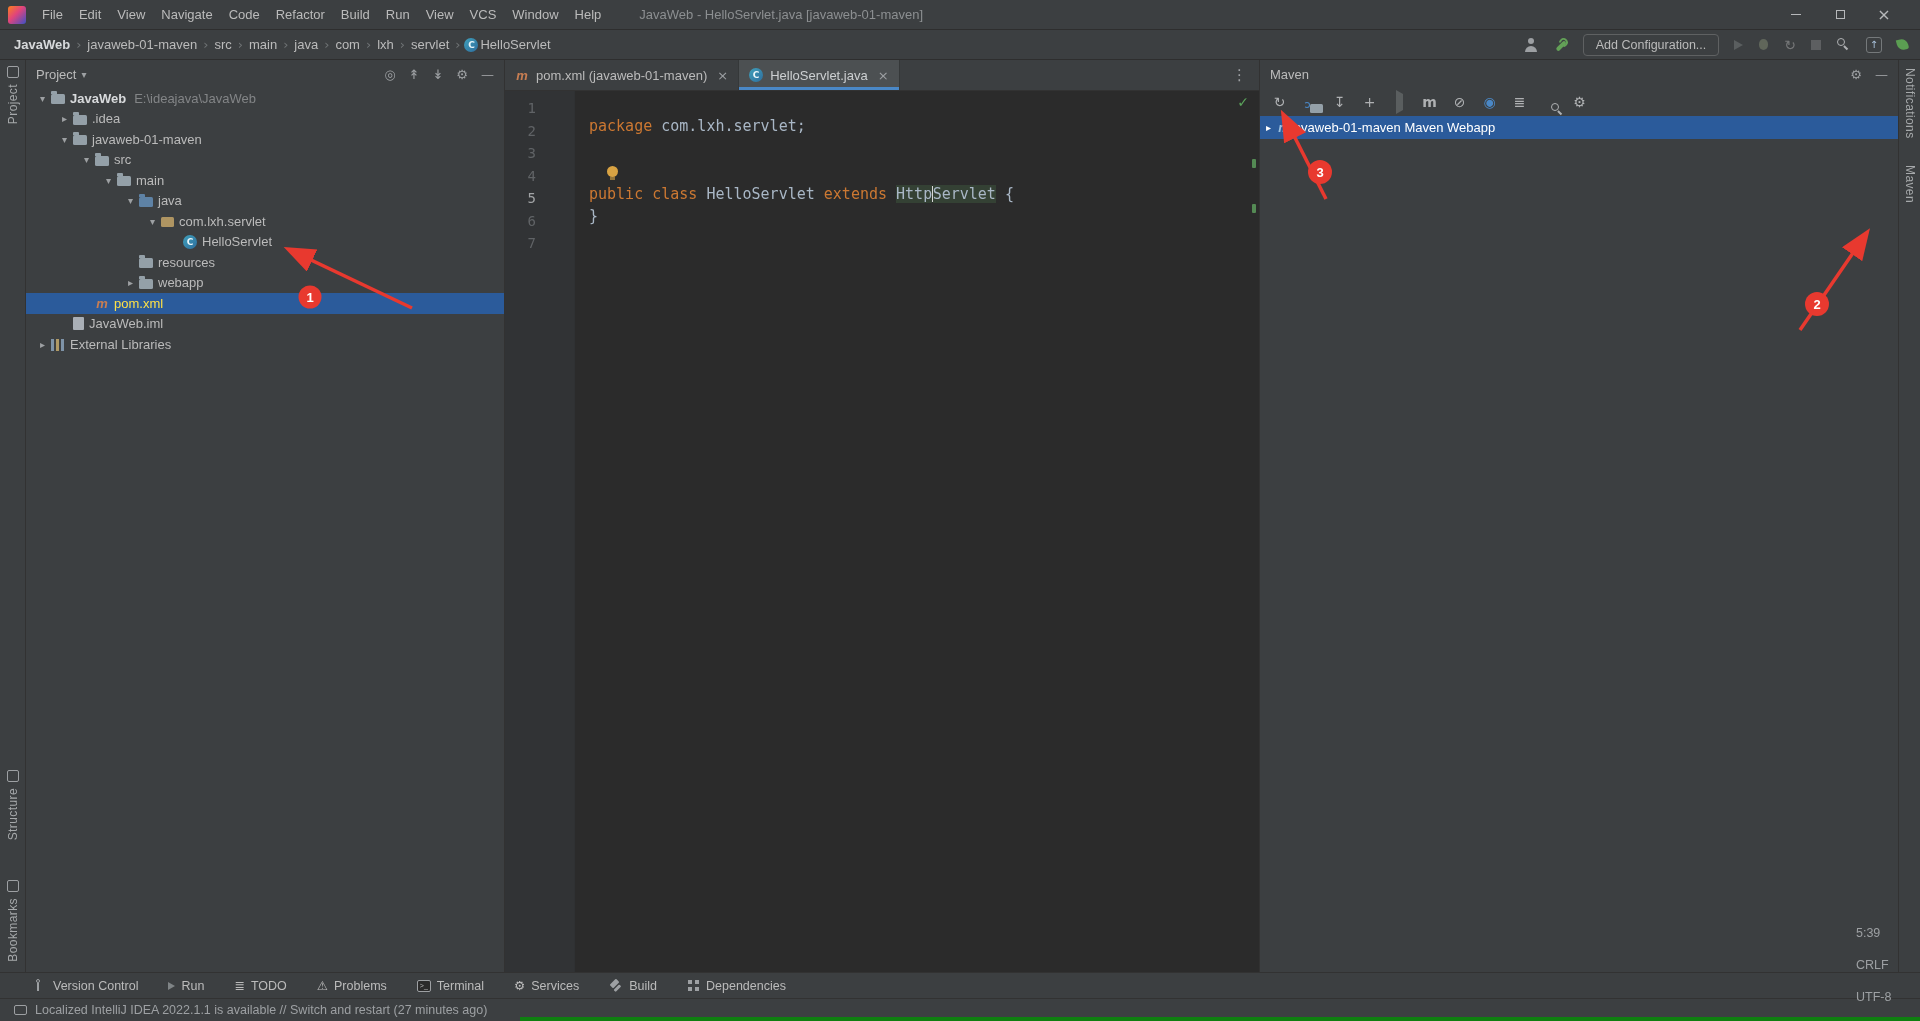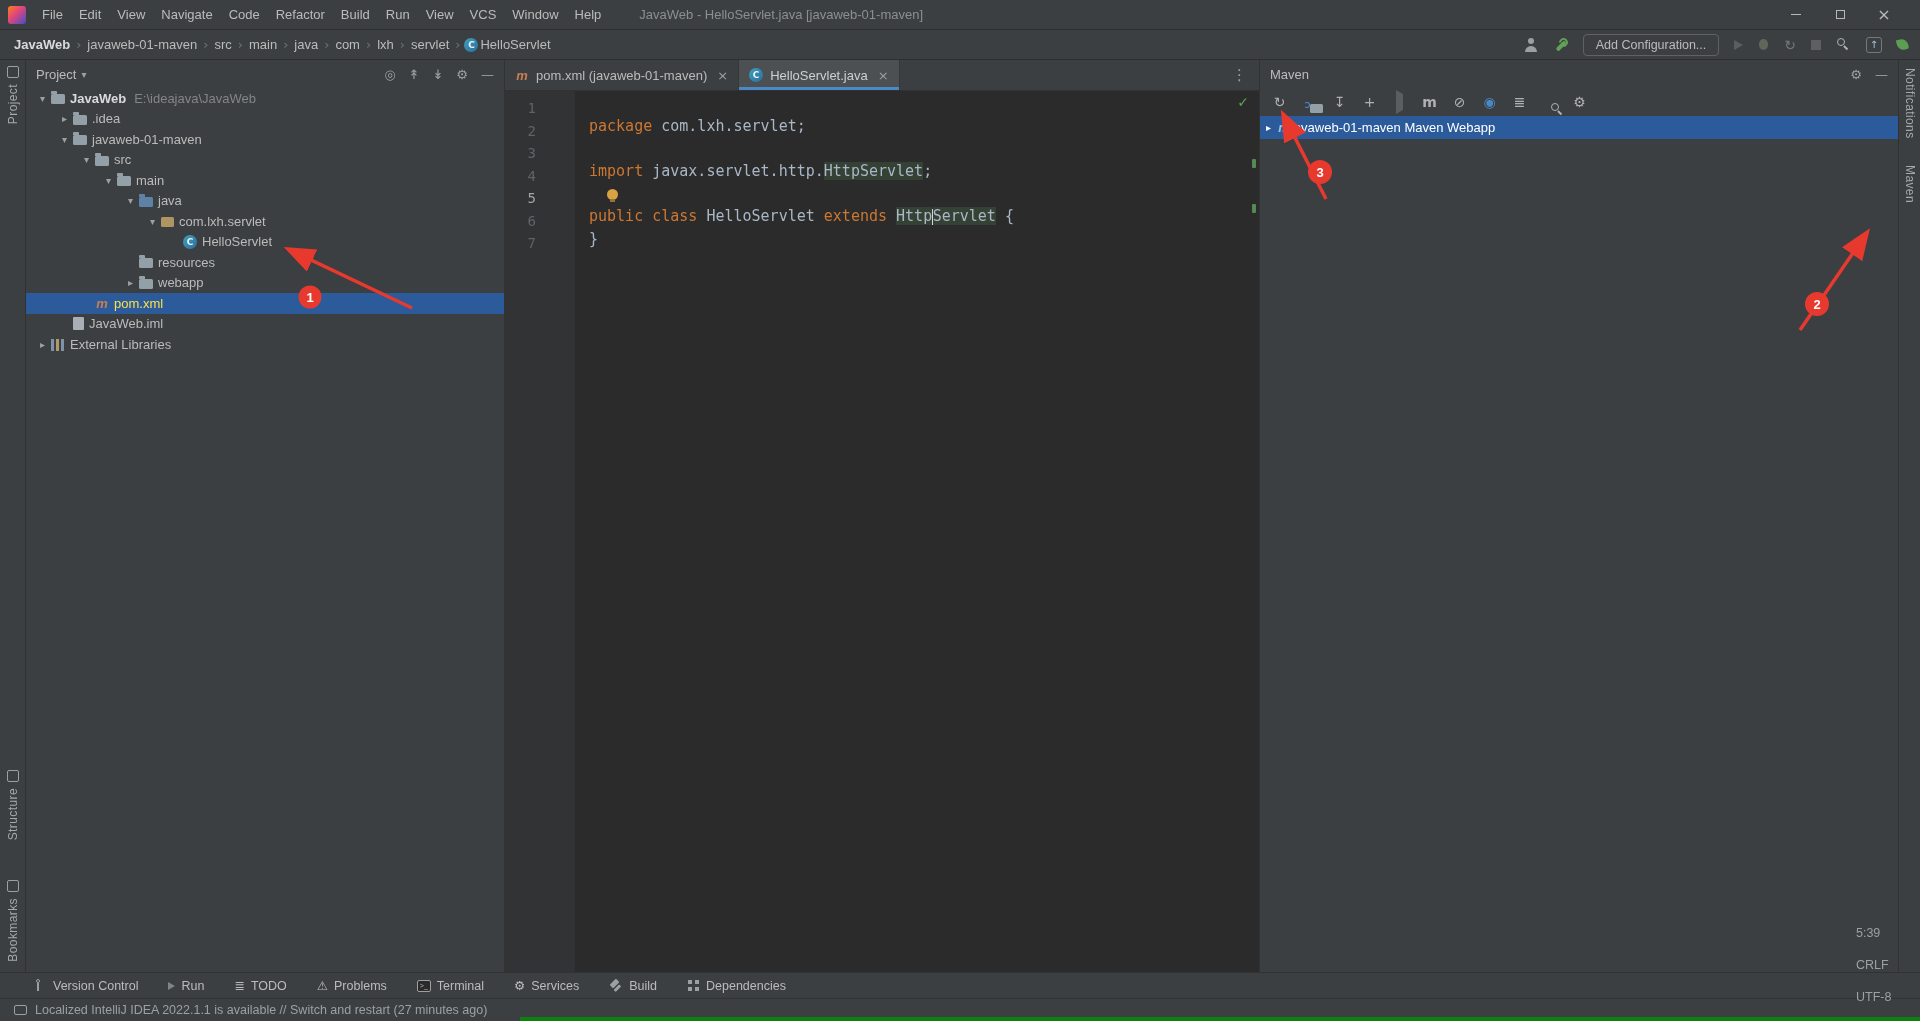--- a/index.html
+++ b/index.html
@@ -336,21 +336,20 @@
           <div class="gnum">2</div>
           <div class="gnum">3</div>
           <div class="gnum">4</div>
           <div class="gnum cur">5</div>
           <div class="gnum">6</div>
           <div class="gnum">7</div>
         </div>
         <div class="code">
           <div class="cline"><span class="kw">package</span><span class="pl"> com.lxh.servlet;</span></div>
           <div class="cline"></div>
-          <div class="cline"><span class="kw">import</span><span class="pl"> javax.servlet.http.</span><span class="hl">HttpServlet</span><span class="pl">;</span></div>
           <div class="cline"><span class="bulb"></span></div>
           <div class="cline"><span class="kw">public class</span><span class="pl"> HelloServlet </span><span class="kw">extends</span><span class="pl"> </span><span class="hl">Http</span><span class="caret-line"></span><span class="hl">Servlet</span><span class="pl"> {</span></div>
           <div class="cline"><span class="pl">}</span></div>
           <div class="cline"></div>
           <span class="echeck glyph">✓</span>
           <span class="stripe-mark" style="top:68px"></span>
           <span class="stripe-mark" style="top:113px"></span>
         </div>
       </div>
     </div>

